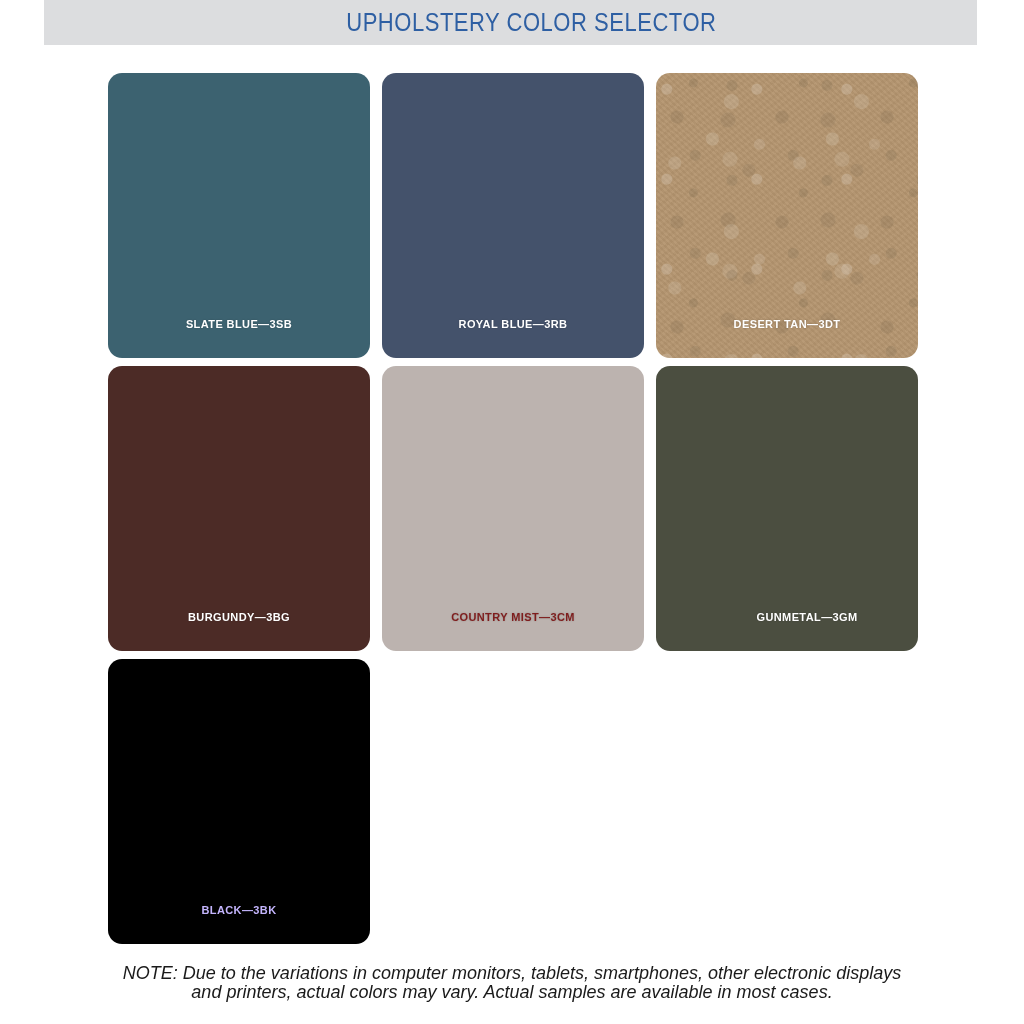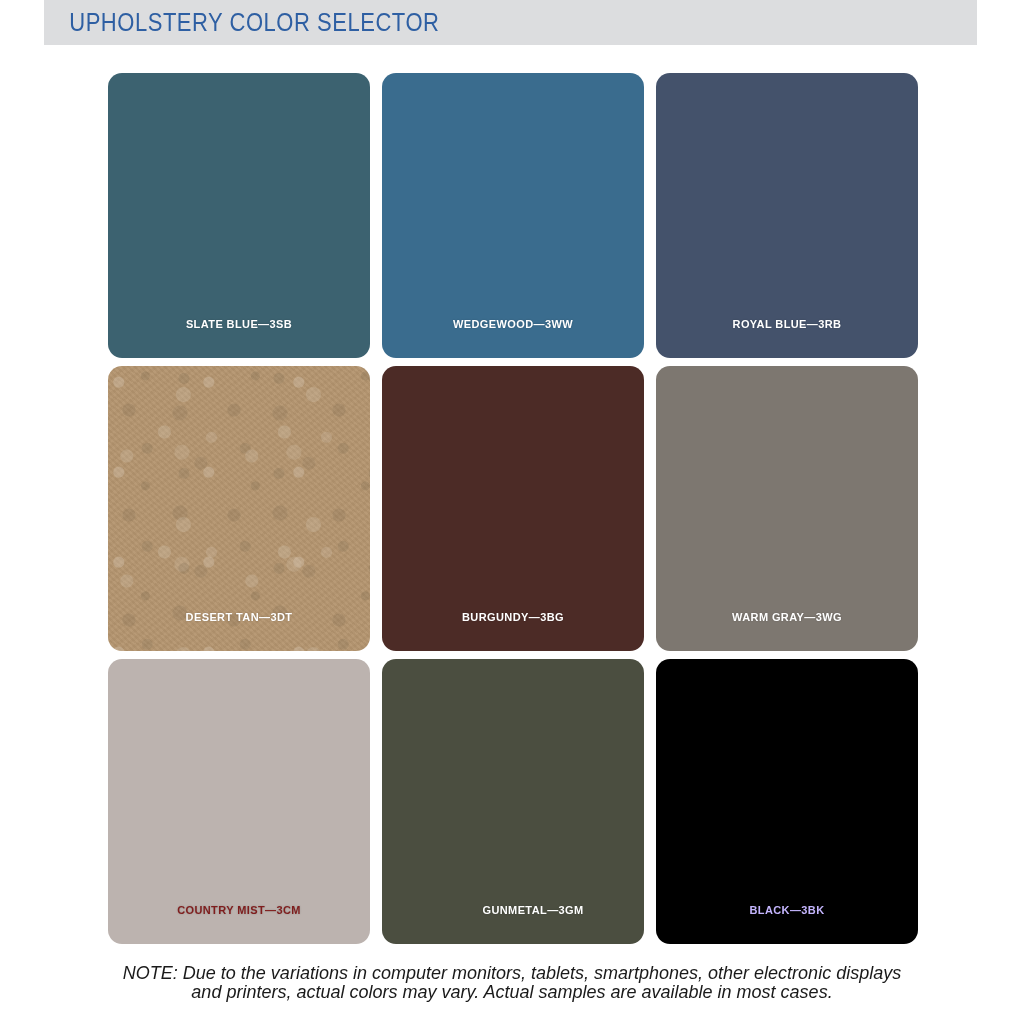--- a/index.html
+++ b/index.html
@@ -22,20 +22,22 @@
   
   .title-banner {
     position: absolute;
     left: 44px;
     top: 0px;
     width: 933px;
     height: 45px;
     background: #dcdddf;
     display: flex;
     align-items: center;
+    justify-content: center;
+    padding-left: 41px;
   }
 
   .title-text {
     color: #2e5fa3;
     font-family: "Liberation Sans", sans-serif;
     font-size: 25px;
     font-weight: 400;
     letter-spacing: 0.6px;
     transform: scaleX(0.88);
     transform-origin: center;
@@ -125,35 +127,29 @@
 <div id="page">
 
   <div class="title-banner">
     <span class="title-text">UPHOLSTERY COLOR SELECTOR</span>
   </div>
 
   <div class="grid" id="swatch-grid">
       <div class="swatch" style="background: rgb(60, 98, 112);">
         <div class="swatch-label" style="color: rgb(255, 255, 255);">SLATE BLUE—3SB</div>
       </div>
-      <div class="swatch" style="background: rgb(58, 108, 142);">
-        <div class="swatch-label" style="color: rgb(255, 255, 255);">WEDGEWOOD—3WW</div>
-      </div>
       <div class="swatch" style="background: rgb(68, 82, 107);">
         <div class="swatch-label" style="color: rgb(255, 255, 255);">ROYAL BLUE—3RB</div>
       </div>
       <div class="swatch" style="background: rgb(181, 150, 112);">
         <div class="texture"></div>
         <div class="swatch-label" style="color: rgb(255, 255, 255);">DESERT TAN—3DT</div>
       </div>
       <div class="swatch" style="background: rgb(76, 43, 38);">
         <div class="swatch-label" style="color: rgb(255, 255, 255);">BURGUNDY—3BG</div>
-      </div>
-      <div class="swatch" style="background: rgb(125, 119, 112);">
-        <div class="swatch-label" style="color: rgb(255, 255, 255);">WARM GRAY—3WG</div>
       </div>
       <div class="swatch" style="background: rgb(188, 179, 175);">
         <div class="swatch-label" style="color: #7f1d1d;">COUNTRY MIST—3CM</div>
       </div>
       <div class="swatch" style="background: rgb(75, 78, 64);">
         <div class="swatch-label" style="color: rgb(255, 255, 255); margin-left: 40px;">GUNMETAL—3GM</div>
       </div>
       <div class="swatch" style="background: rgb(0, 0, 0);">
         <div class="swatch-label" style="color: #c4b5fd;">BLACK—3BK</div>
       </div>

